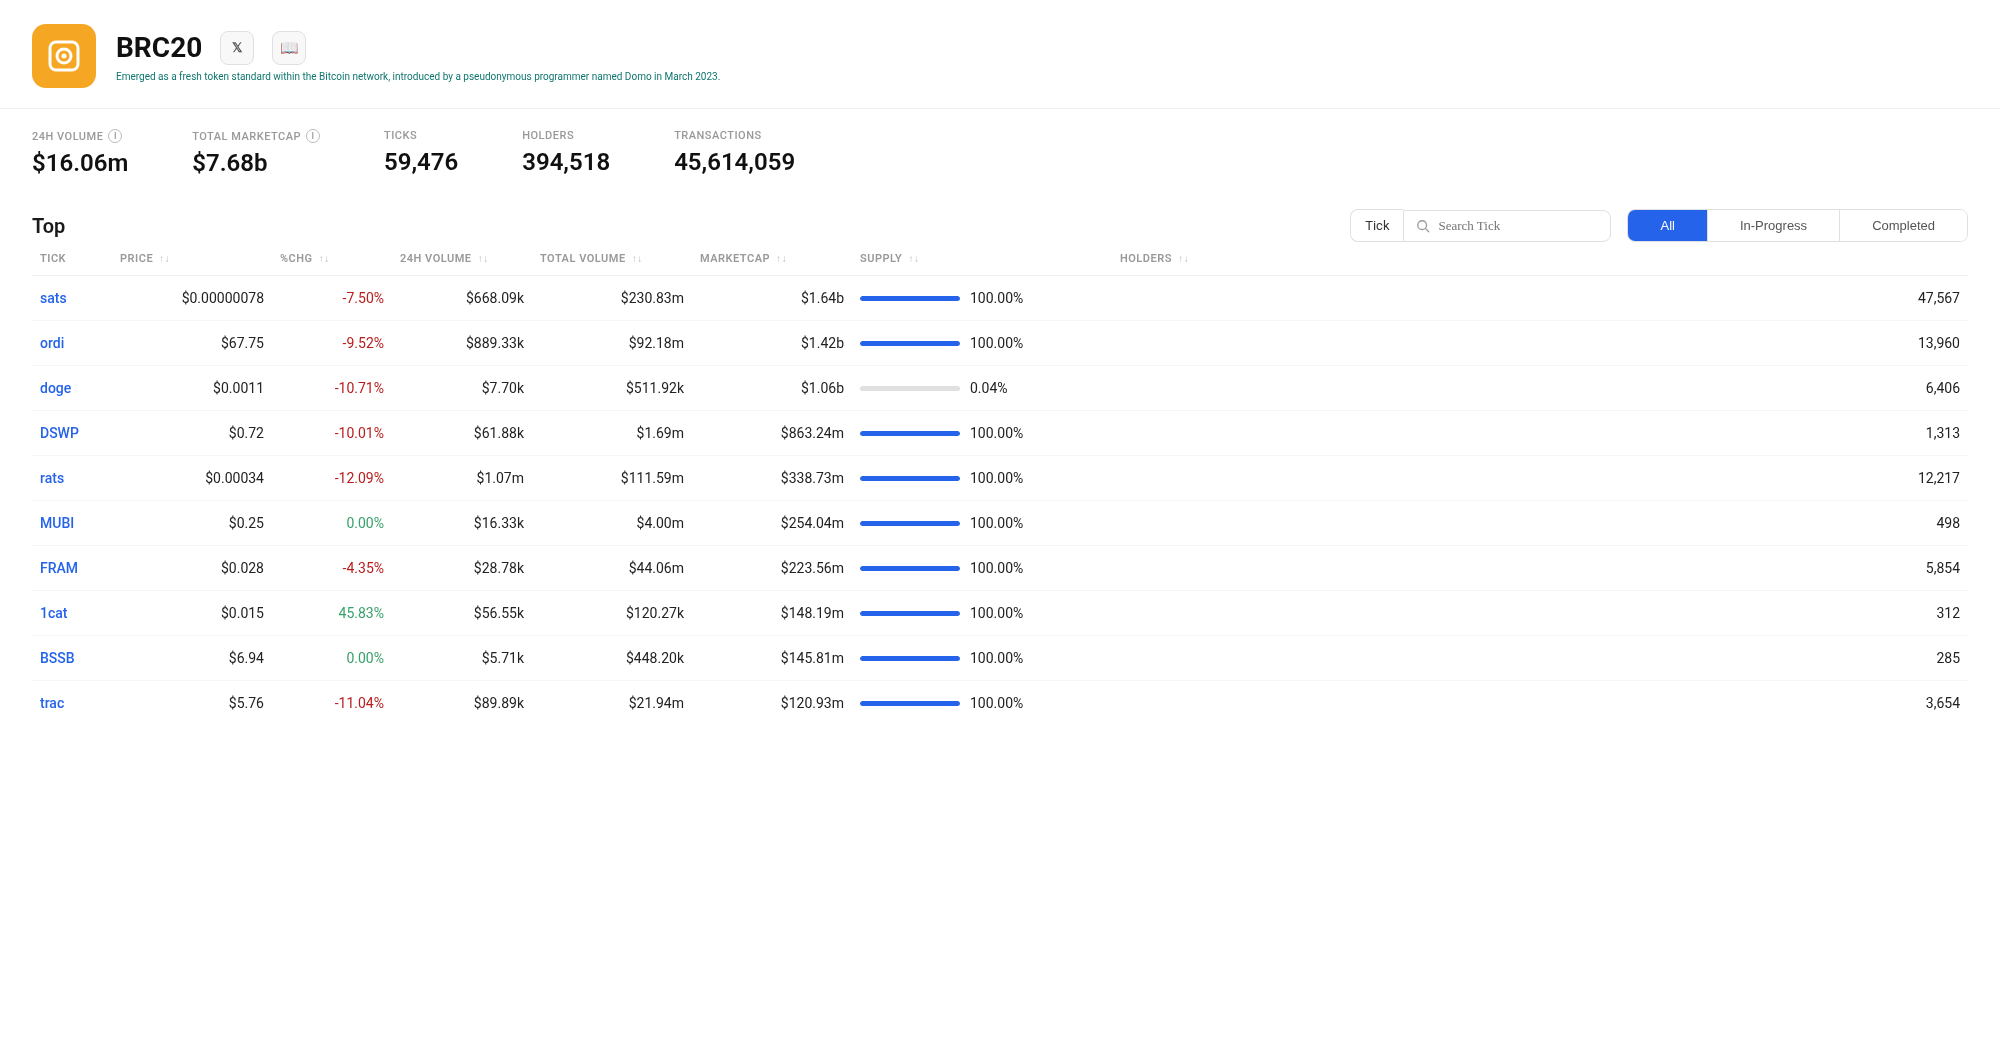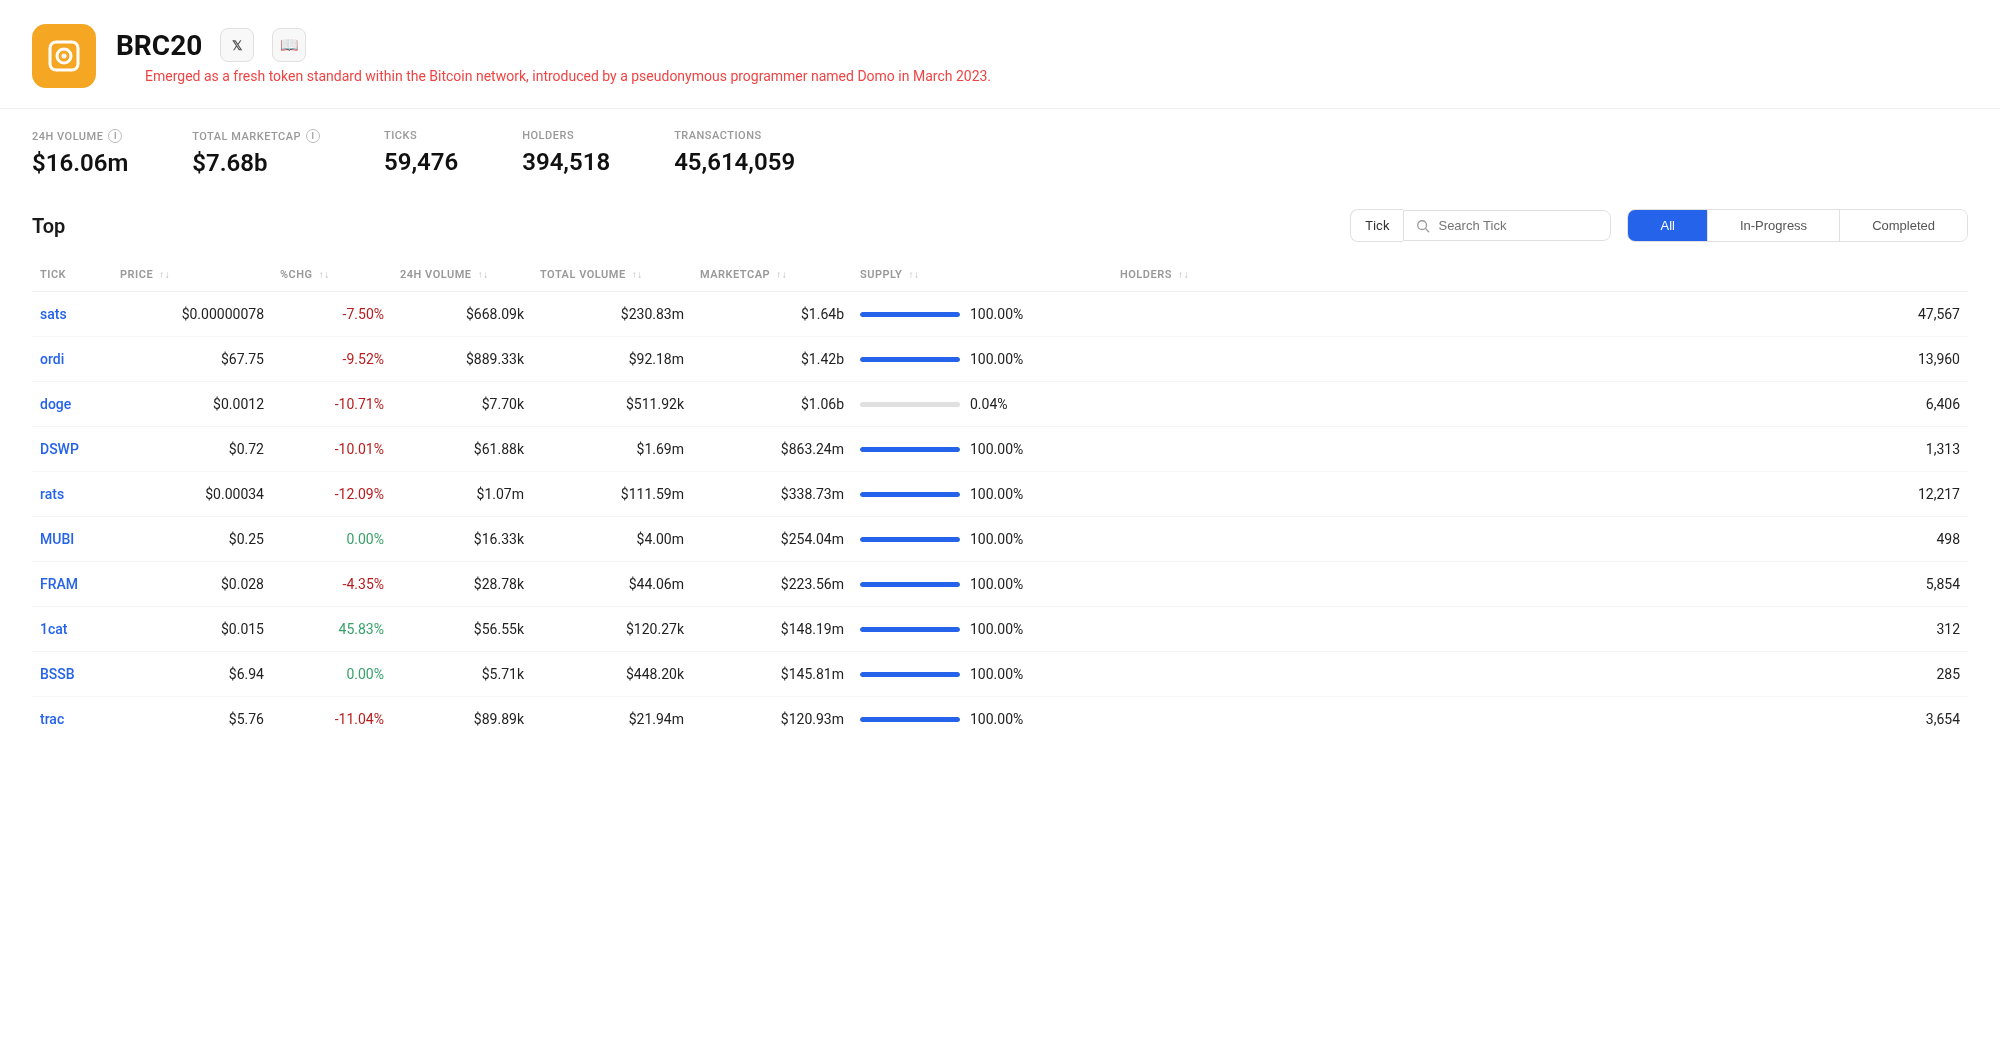--- a/index.html
+++ b/index.html
@@ -57,23 +57,22 @@
       background: #f8f8f8;
       display: flex;
       align-items: center;
       justify-content: center;
       cursor: pointer;
       color: #555;
       font-size: 14px;
     }
 
     .subtitle {
-      color: #ef4444;
-      font-size: 14px;
-      margin-left: 29px;
+      color: #0f766e;
+      font-size: 10px;
     }
 
     .stats-bar {
       display: flex;
       gap: 0;
       padding: 20px 32px 24px 32px;
     }
 
     .stat-item {
       margin-right: 64px;
@@ -110,21 +109,20 @@
       color: #111;
     }
 
     .table-section {
       padding: 0 32px;
     }
 
     .table-controls {
       display: flex;
       align-items: center;
-      margin-bottom: 16px;
       padding-top: 8px;
     }
 
     .section-title {
       font-size: 20px;
       font-weight: 600;
       flex: 1;
     }
 
     .search-container {
@@ -154,20 +152,21 @@
       min-width: 200px;
     }
 
     .search-input-wrap input {
       border: none;
       outline: none;
       font-size: 13px;
       color: #15803d;
       width: 160px;
       background: transparent;
+      font-family: Liberation Serif, serif;
     }
 
     .filter-buttons {
       display: flex;
       gap: 0;
       margin-left: 16px;
       border: 1px solid #e0e0e0;
       border-radius: 8px;
       overflow: hidden;
     }
@@ -378,21 +377,21 @@
               <div class="progress-bar">
                 <div class="progress-fill" style="width: 100%;"></div>
               </div>
               <span>100.00%</span>
             </div>
           </td>
           <td class="td-right">13,960</td>
         </tr>
         <tr>
           <td><a class="tick-link">doge</a></td>
-          <td class="td-right">$0.0012</td>
+          <td class="td-right">$0.0011</td>
           <td class="td-right"><span class="negative">-10.71%</span></td>
           <td class="td-right">$7.70k</td>
           <td class="td-right">$511.92k</td>
           <td class="td-right">$1.06b</td>
           <td>
             <div class="supply-cell">
               <div class="progress-bar">
                 <div class="progress-fill" style="width: 0.04%;"></div>
               </div>
               <span>0.04%</span>

